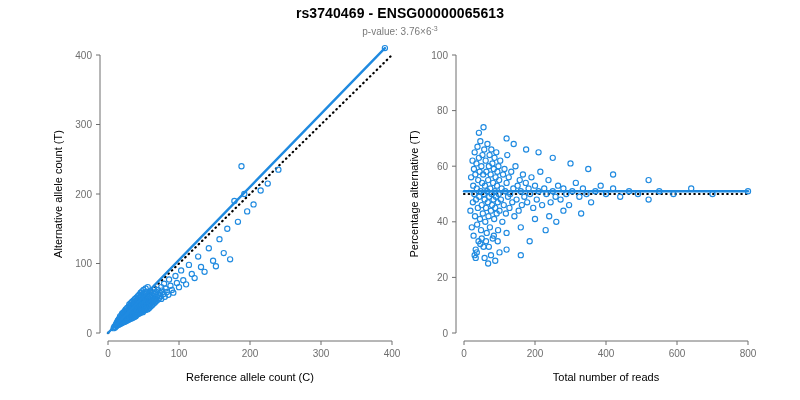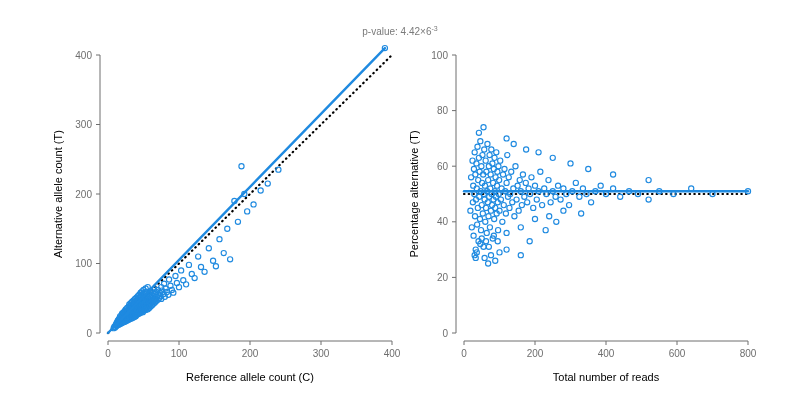--- a/index.html
+++ b/index.html
@@ -54,22 +54,23 @@
     font-size: 10px;
     fill: #6e6e6e;
     font-family: "Liberation Sans", sans-serif;
   }
 </style>
 </head>
 <body>
 
 <div id="figure">
 
-
-  <div class="subtitle"><span>p-value: 4.42</span><span>×</span><span>6</span><sup>-3</sup></div>
+  <div class="title">rs3740469 - ENSG00000065613</div>
+
+  <div class="subtitle"><span>p-value: 3.76</span><span>×</span><span>6</span><sup>-3</sup></div>
 
   <div class="panel" style="left:0px; top:40px; width:400px; height:360px;">
     <svg id="svg-left" class="plotsvg" width="400" height="360">
         <g>
           <line x1="100" y1="293" x2="100" y2="15" stroke="#6e6e6e" stroke-width="1"></line>
           <line x1="108" y1="301" x2="392" y2="301" stroke="#6e6e6e" stroke-width="1"></line>
           <line x1="100" y1="293" x2="96" y2="293" stroke="#6e6e6e" stroke-width="1"></line>
           <text x="92" y="296.5" text-anchor="end" class="tick-label">0</text>
           <line x1="100" y1="223.5" x2="96" y2="223.5" stroke="#6e6e6e" stroke-width="1"></line>
           <text x="92" y="227" text-anchor="end" class="tick-label">100</text>

